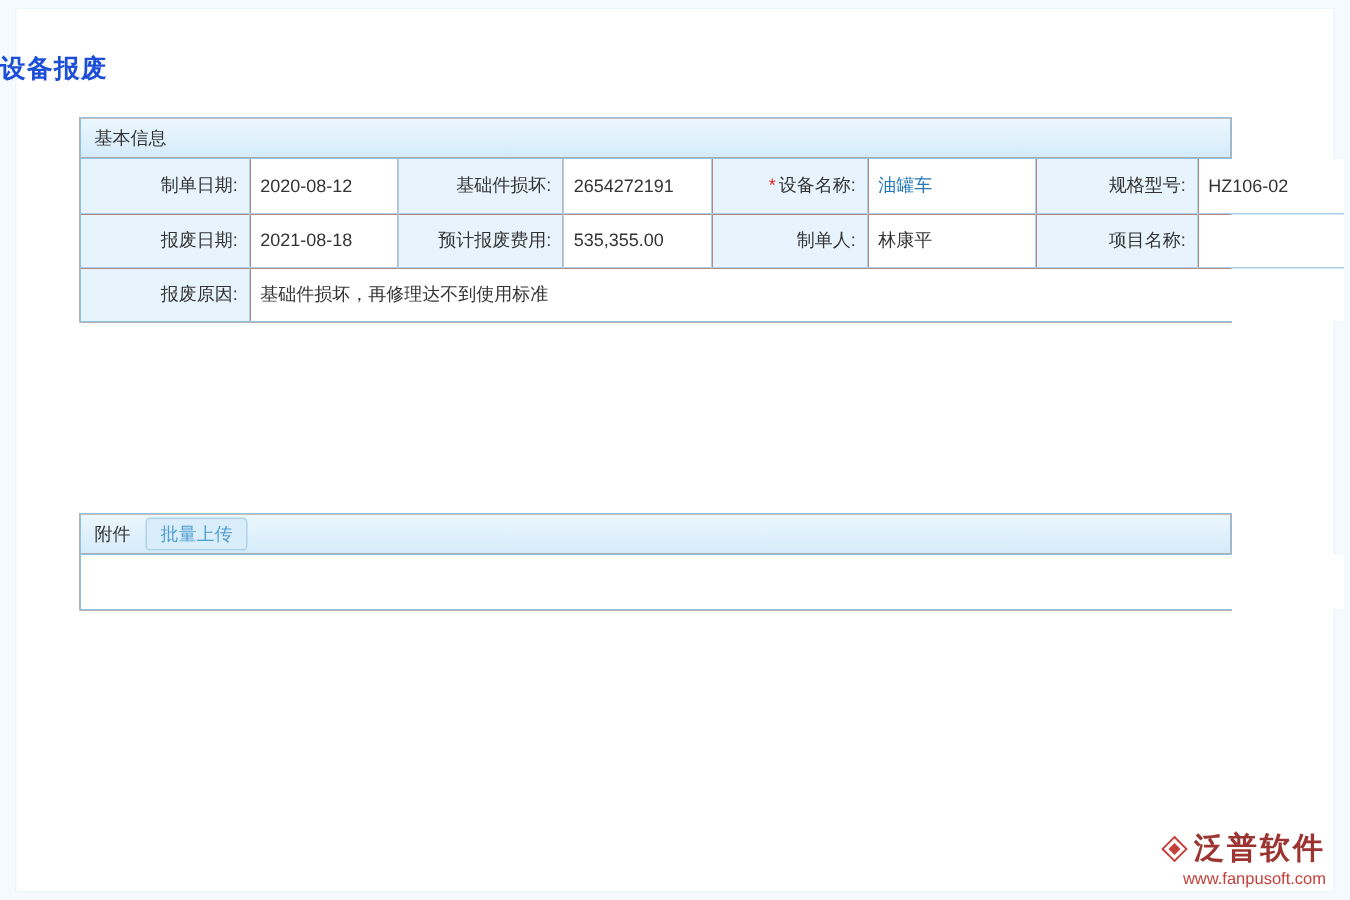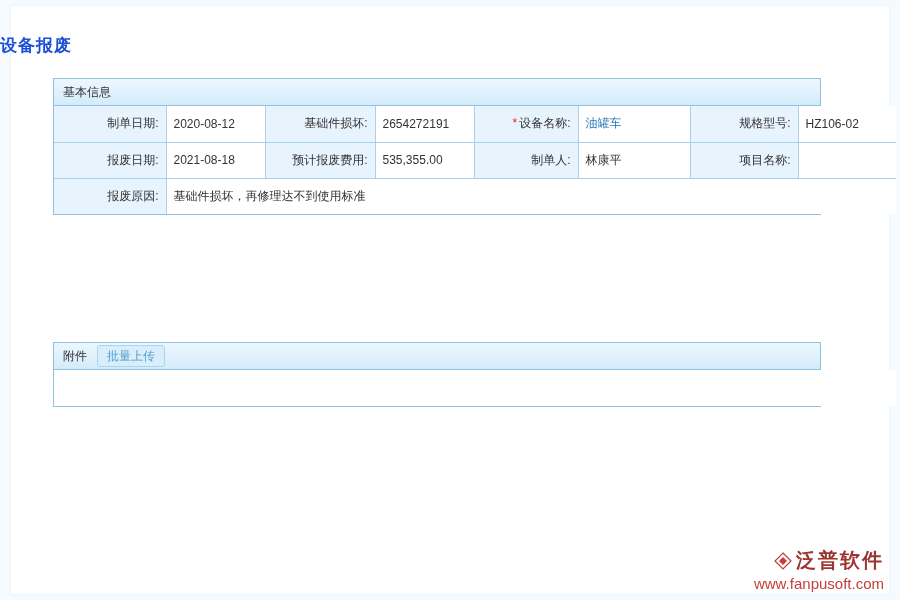--- a/index.html
+++ b/index.html
@@ -85,21 +85,21 @@
   .brand-row {
     display:flex; align-items:center; justify-content:flex-end;
     gap:4px;
   }
   .brand-name {
     font-family:"Liberation Serif", serif;
     font-size:20px; font-weight:bold;
     color:#9c3532; letter-spacing:2px;
   }
   .brand-site {
-    font-size:15px; color:#c4403a;
+    font-size:11px; color:#c4403a;
     margin-top:1px;
   }
 </style>
 </head>
 <body>
 
 <div class="sheet"></div>
 
 <div class="title">设备报废</div>
 

